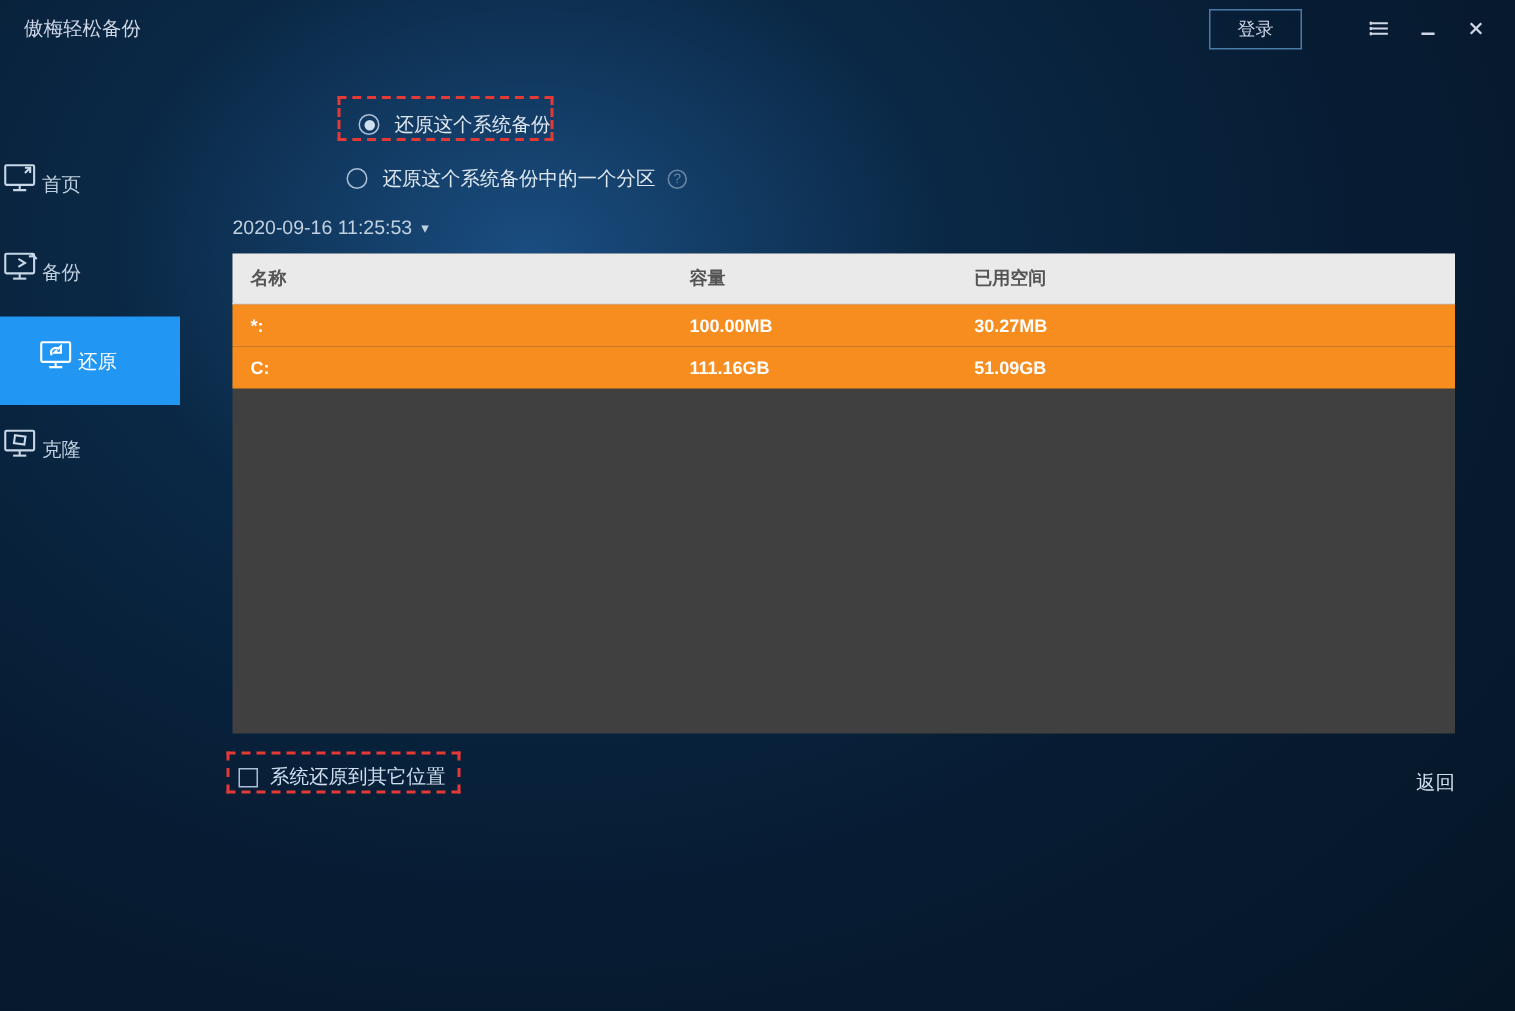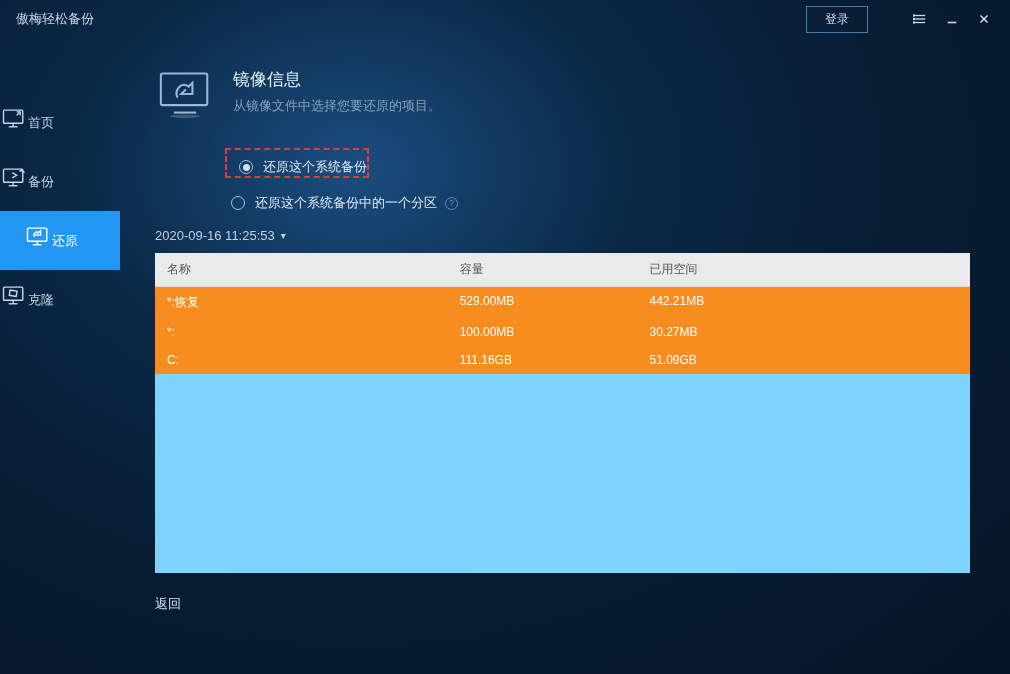--- a/index.html
+++ b/index.html
@@ -108,23 +108,24 @@
       font-size: 13px;
       color: #c0d0e0;
       margin: 8px 0 10px;
       display: flex;
       justify-content: flex-start;
       align-items: center;
     }
     .ts-arrow { margin-left: 6px; font-size: 10px; }
     
     .data-table {
-      background: #7dd3fc;
+      background: #404040;
       border-radius: 0;
       min-height: 320px;
+      font-weight: bold;
     }
     .tbl-header {
       display: flex;
       background: #eaeaea;
       font-size: 12px;
       color: #555;
       padding: 8px 12px;
       border-bottom: 1px solid #ddd;
     }
     .col-name { width: 37%; }
@@ -253,34 +254,20 @@
             <line x1="10" y1="22" x2="20" y2="22"></line>
             <line x1="15" y1="18" x2="15" y2="22"></line>
             <rect x="11" y="7" width="8" height="6" transform="rotate(8 15 10)"></rect>
           </svg>
       </div>
       <span>克隆</span>
     </div>
   </div>
 
   <div class="content">
-    <div class="header">
-      <div class="monitor-icon">
-        <svg viewBox="0 0 64 56" fill="none" stroke="#9bb8d8" stroke-width="2.2">
-            <rect x="6" y="6" width="50" height="34" rx="2"></rect>
-            <line x1="20" y1="48" x2="44" y2="48"></line>
-            <ellipse cx="32" cy="52" rx="16" ry="2" fill="#3a5a78" stroke="none"></ellipse>
-            <path d="M24 32 C 20 24 28 14 36 20 L 40 16 L 40 28 L 28 28 L 33 23" fill="none"></path>
-          </svg>
-      </div>
-      <div class="header-text">
-        <h2>镜像信息</h2>
-        <p>从镜像文件中选择您要还原的项目。</p>
-      </div>
-    </div>
 
     <div class="radio-section">
       <div class="radio-row">
         <div class="highlight-red hl1"></div>
         <div class="radio-circle checked"></div>
         <span class="radio-label">还原这个系统备份</span>
       </div>
       <div class="radio-row">
         <div class="radio-circle"></div>
         <span class="radio-label">还原这个系统备份中的一个分区</span>
@@ -293,37 +280,37 @@
       <span class="ts-arrow">▾</span>
     </div>
 
     <div class="data-table">
       <div class="tbl-header">
         <div class="col-name">名称</div>
         <div class="col-size">容量</div>
         <div class="col-used">已用空间</div>
       </div>
       <div class="tbl-body">
-        <div class="tbl-row">
-          <div class="col-name">*:恢复</div>
-          <div class="col-size">529.00MB</div>
-          <div class="col-used">442.21MB</div>
-        </div>
         <div class="tbl-row">
           <div class="col-name">*:</div>
           <div class="col-size">100.00MB</div>
           <div class="col-used">30.27MB</div>
         </div>
         <div class="tbl-row">
           <div class="col-name">C:</div>
           <div class="col-size">111.16GB</div>
           <div class="col-used">51.09GB</div>
         </div>
       </div>
     </div>
 
     <div class="bottom-row">
+      <div class="checkbox-area">
+        <div class="highlight-red hl2"></div>
+        <div class="checkbox-box"></div>
+        <span class="checkbox-label">系统还原到其它位置</span>
+      </div>
       <div class="footer-btns">
         <span class="back-btn">返回</span>
       </div>
     </div>
   </div>
 </div>
 
 </body></html>

